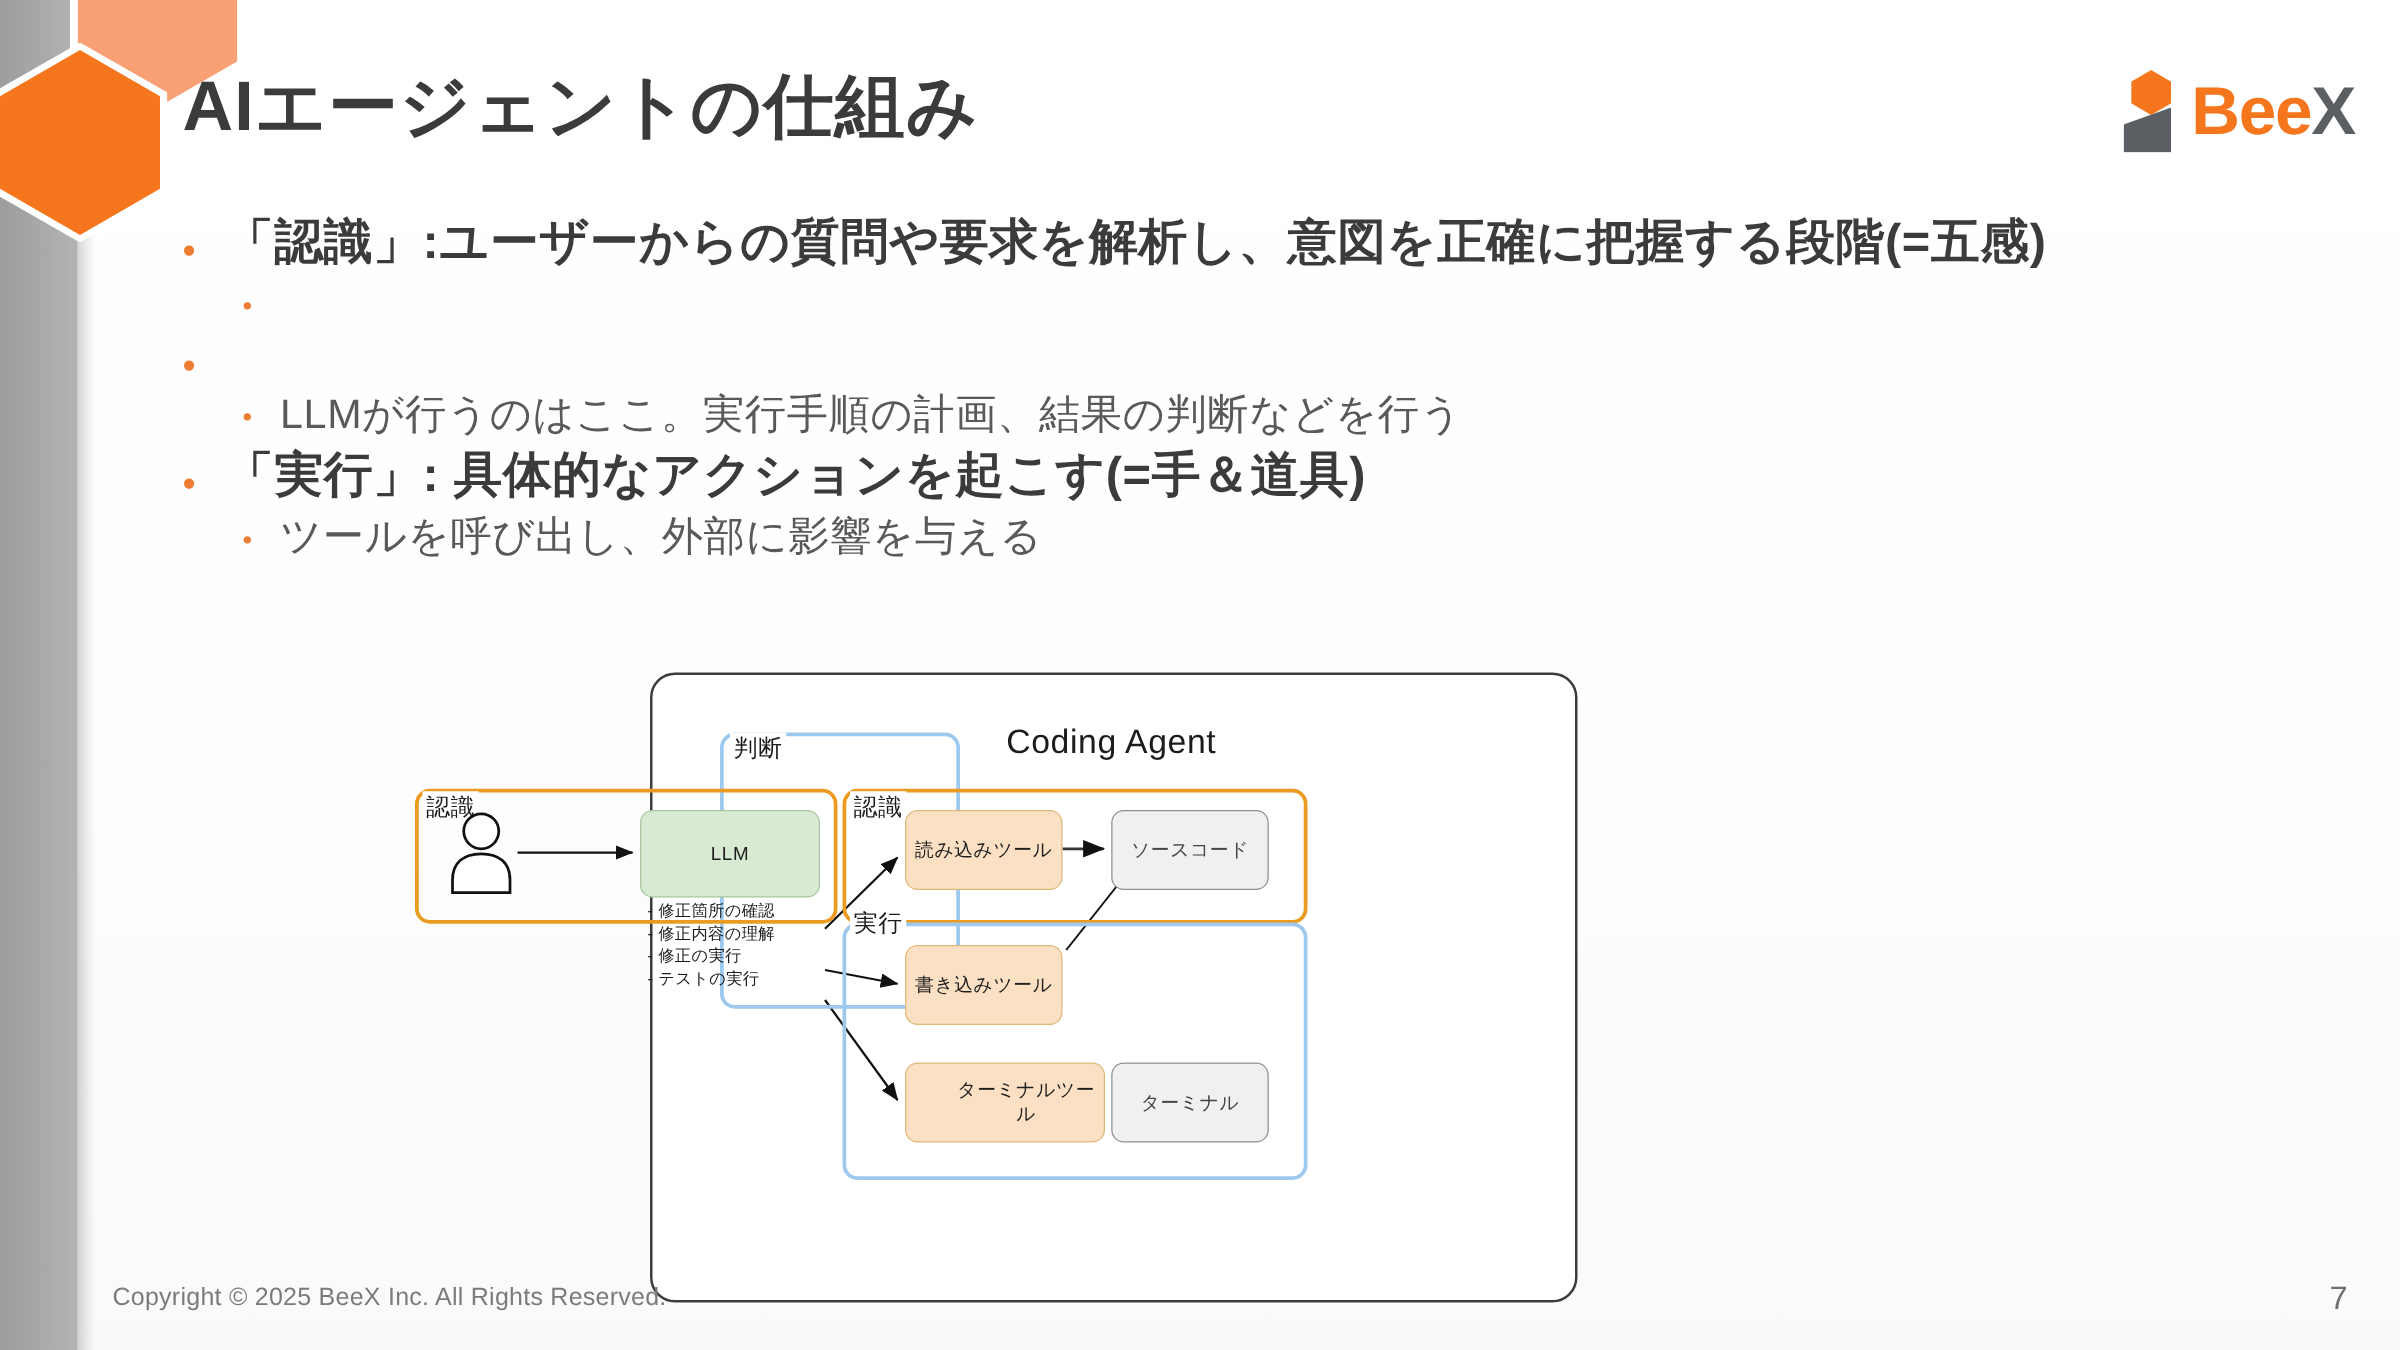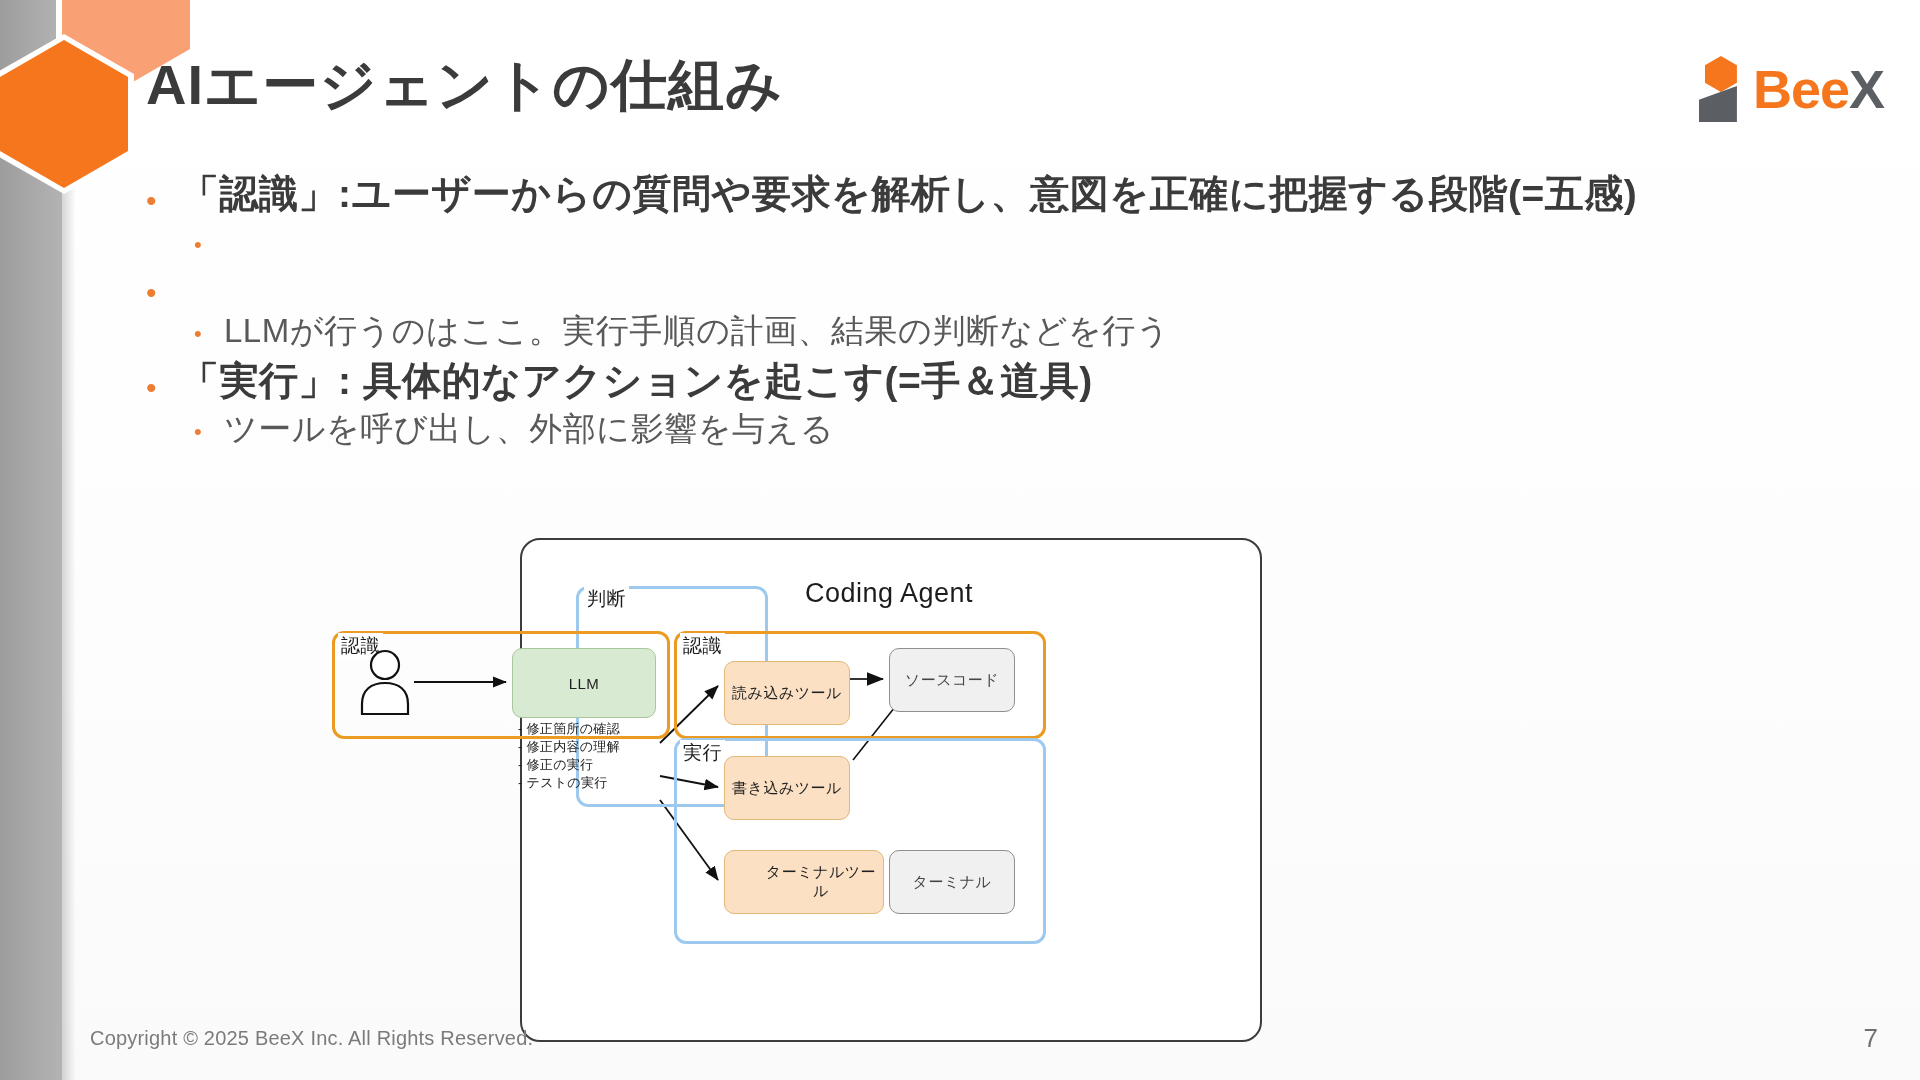--- a/index.html
+++ b/index.html
@@ -107,29 +107,29 @@
   
   .grp-ninshiki-l{left:-66px;top:93px;width:332px;height:102px;border:3.5px solid #eb9b22;}
   .lbl-ninshiki-l{left:-60px;top:95px;}
 
   
   .grp-ninshiki-r{left:276px;top:93px;width:366px;height:102px;border:3.5px solid #eb9b22;}
   .lbl-ninshiki-r{left:282px;top:95px;}
 
   
   .grp-jikkou{left:276px;top:200px;width:366px;height:200px;border:3px solid #9dc9ef;}
-  .lbl-jikkou{left:282px;top:202px;text-align:center;}
+  .lbl-jikkou{left:282px;top:188px;text-align:center;}
 
   .node{
     position:absolute;border-radius:10px;display:flex;align-items:center;
     justify-content:center;font-size:15px;color:#1f1f1f;text-align:center;
     letter-spacing:.5px;
   }
   .n-llm{left:114px;top:110px;width:142px;height:68px;background:#d9ead3;border:1.3px solid #a8c79c;}
-  .n-read{left:326px;top:123px;width:124px;height:62px;background:#fbe0c4;border:1.3px solid #e0b878;}
+  .n-read{left:326px;top:110px;width:124px;height:62px;background:#fbe0c4;border:1.3px solid #e0b878;}
   .n-src{left:491px;top:110px;width:124px;height:62px;background:#f0f0f0;border:1.4px solid #8f8f8f;color:#444;}
   .n-write{left:326px;top:218px;width:124px;height:62px;background:#fbe0c4;border:1.3px solid #e0b878;}
   .n-term-tool{left:326px;top:312px;width:124px;height:62px;background:#fbe0c4;border:1.3px solid #e0b878;padding-left:34px;}
   .n-term{left:491px;top:312px;width:124px;height:62px;background:#f0f0f0;border:1.4px solid #8f8f8f;color:#444;}
 
   .tasks{
     position:absolute;left:120px;top:182px;font-size:13px;color:#1c1c1c;
     line-height:1.38;letter-spacing:.3px;
   }
 

